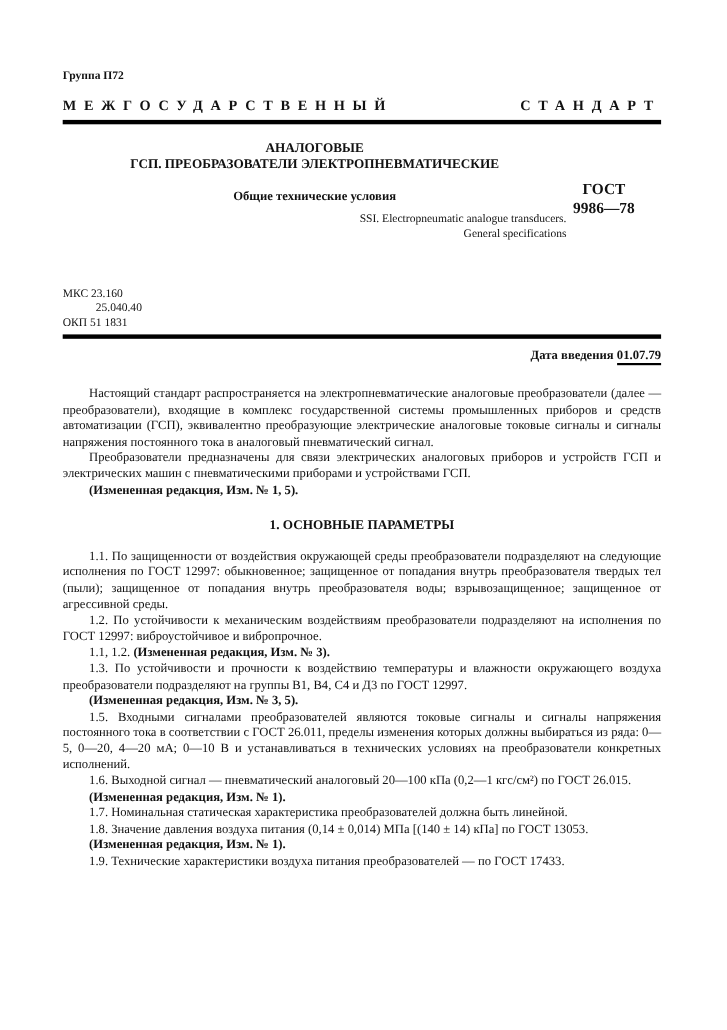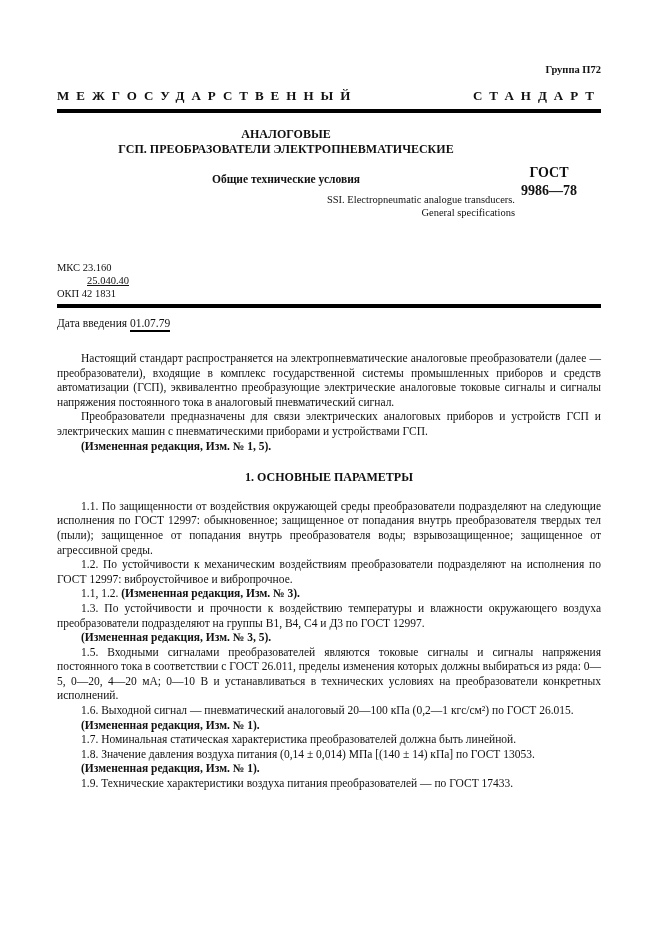--- a/index.html
+++ b/index.html
@@ -2,42 +2,42 @@
 <html><head>
 <meta charset="utf-8">
 <style>
   html,body { margin:0; padding:0; background:#fff; }
   .page {
     position:relative; width:661px; height:936px; background:#fff;
     font-family:"Liberation Serif", serif; color:#111; overflow:hidden;
   }
   .content { position:absolute; left:57px; top:0; width:544px; }
 
-  .group-line { margin-top:64px; text-align:right; font-weight:bold; font-size:10.5px; }
+  .group-line { margin-top:64px; font-weight:bold; font-size:10.5px; }
   .standard-kind {
     margin-top:13px; font-weight:bold; font-size:13px; letter-spacing:7px;
     text-align:justify; text-align-last:justify; white-space:nowrap; overflow:hidden;
   }
   .rule-thick { border:none; border-top:4px solid #000; margin:5px 0 0 0; }
 
   .title-section { position:relative; margin-top:14px; padding-right:86px; min-height:120px; }
   .title-main { text-align:center; font-weight:bold; font-size:12px; line-height:15px; }
   .title-main span { display:block; }
   .subtitle-ru { text-align:center; font-weight:bold; font-size:11.5px; margin-top:16px; }
   .subtitle-en { text-align:right; font-size:10.5px; line-height:13px; margin-top:8px; }
   .subtitle-en span { display:block; }
   .gost-box { position:absolute; right:4px; top:37px; width:96px; text-align:center; font-weight:bold; }
   .gost-label { font-size:14px; line-height:18px; }
   .gost-number { font-size:14px; line-height:18px; }
 
   .codes { margin-top:14px; font-size:10.5px; line-height:13px; }
-  .codes .indent2 { padding-left:30px;text-decoration:underline; }
+  .codes .indent2 { padding-left:30px; }
   .rule2 { margin-top:4px; }
 
-  .date-line { margin-top:9px; text-align:left; font-weight:normal; font-size:11.5px; }
+  .date-line { margin-top:9px; text-align:right; font-weight:bold; font-size:11.5px; }
   .date-value { border-bottom:2px solid #000; padding-bottom:1px; }
 
   .body-text { margin-top:22px; font-size:11.5px; line-height:14.6px; }
   .body-text p { margin:0; }
   .body-text p.para { text-align:justify; text-indent:24px; }
   .body-text p.heading { text-align:center; font-weight:bold; font-size:12px; margin:17px 0 14px 0; }
   .b { font-weight:bold; }
 
   .footer { position:absolute; left:57px; top:806px; width:544px; }
   .footer-rule { border:none; border-top:3px solid #000; margin:0; }
@@ -71,21 +71,21 @@
       </div>
       <div class="gost-box">
         <div class="gost-label">ГОСТ</div>
         <div class="gost-number">9986—78</div>
       </div>
     </div>
 
     <div class="codes">
       <div>МКС 23.160</div>
       <div class="indent2">25.040.40</div>
-      <div>ОКП 42 1831</div>
+      <div>ОКП 51 1831</div>
     </div>
 
     <hr class="rule-thick rule2">
 
     <div class="date-line">
       <span>Дата введения</span>
       <span class="date-value">01.07.79</span>
     </div>
 
     <div class="body-text">

